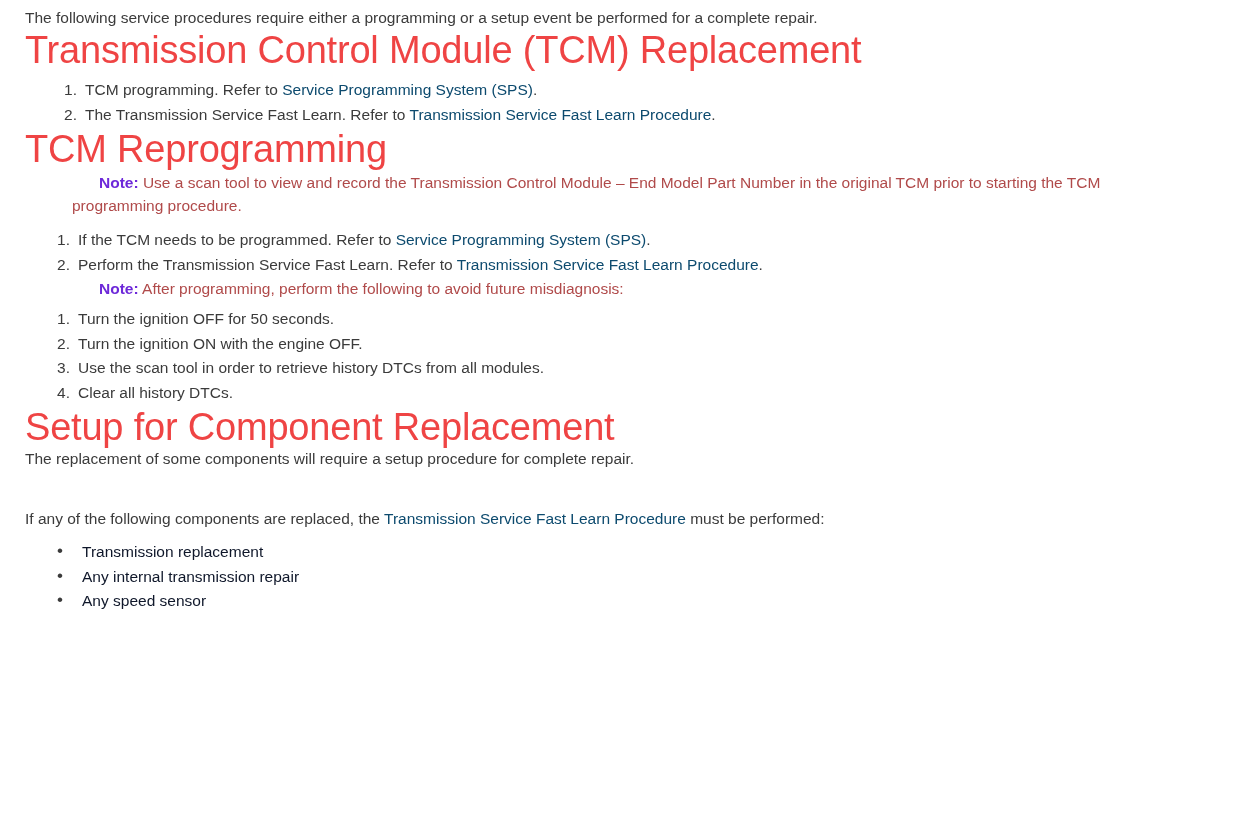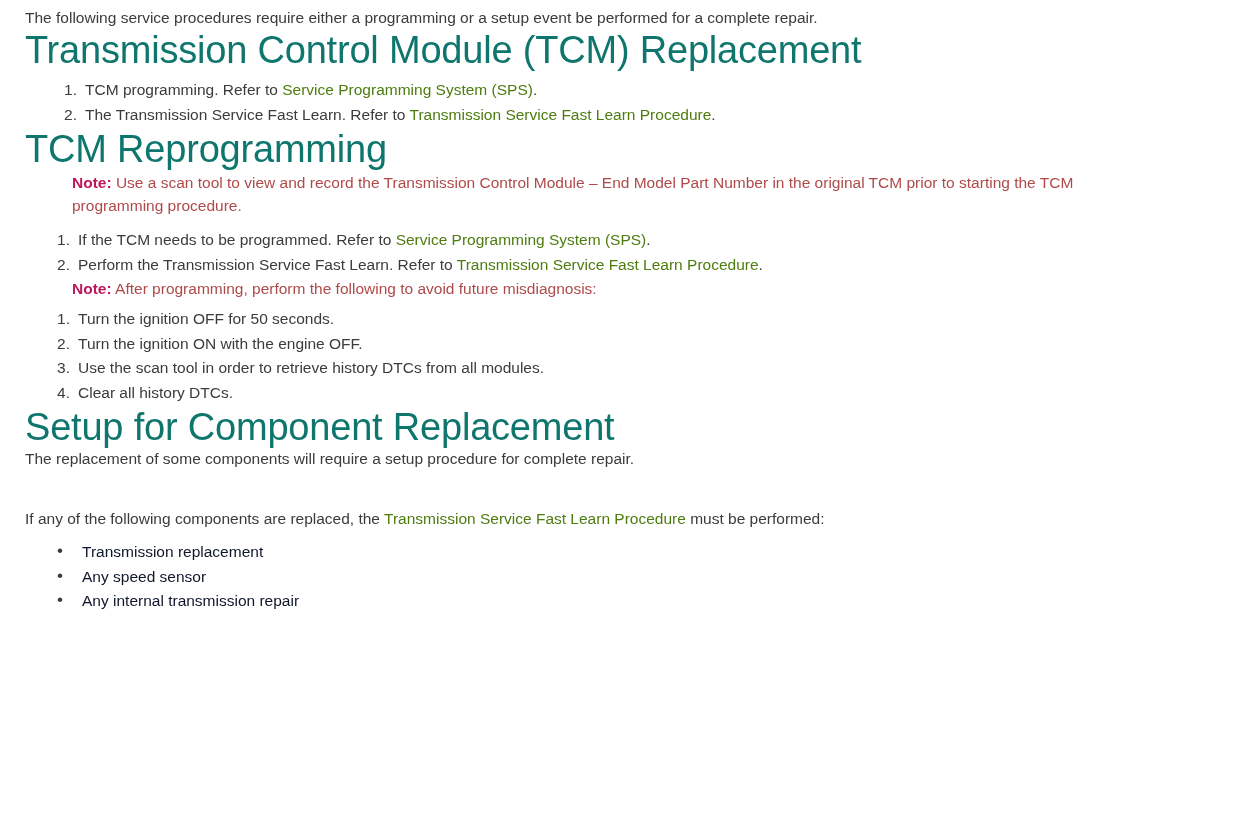--- a/index.html
+++ b/index.html
@@ -28,21 +28,21 @@
     margin: 0;
   }
   .intro {
     padding-top: 8px;
   }
   h1.section-heading {
     font-family: "Liberation Sans", "DejaVu Sans", sans-serif;
     font-weight: 300;
     font-size: 38px;
     line-height: 44px;
-    color: #0f766e;
+    color: #ef4444;
     margin: 0;
     letter-spacing: -0.2px;
     white-space: nowrap;
   }
   .heading-tcm-replacement { margin-top: 20px; }
   .heading-tcm-reprogramming { margin-top: 18px; }
   .heading-setup { margin-top: 20px; }
 
   .after-heading { margin-top: 7px; }
 
@@ -97,27 +97,28 @@
   p.note {
     margin: 0;
     margin-left: 47px;
     font-size: 15.5px;
     line-height: 23px;
     color: #b04a4a;
     max-width: 1172px;
   }
   .note-label {
     font-weight: bold;
-    color: #be185d;
+    color: #6d28d9;
+    margin-left: 27px;
   }
   .note-first  { margin-top: 12px; }
   .note-second { margin-top: 17px; }
 
   a.doc-link {
-    color: #4d7c0f;
+    color: #0c4a6e;
     text-decoration: none;
   }
   .spacer-1 { height: 11px; }
   .spacer-2 { height: 7px; }
   .spacer-blank-para { height: 40px; }
   .spacer-before-refer { height: 38px; }
 </style>
 </head>
 <body>
 
@@ -158,20 +159,20 @@
   <h1 class="section-heading heading-setup">Setup for Component Replacement</h1>
 
   <p class="body-text after-heading">The replacement of some components will require a setup procedure for complete repair.</p>
 
   <div class="spacer-blank-para"></div>
 
   <p class="body-text"><span>If any of the following components are replaced, the </span><a class="doc-link" href="#">Transmission Service Fast Learn Procedure</a><span> must be performed:</span></p>
 
   <ul class="bullet-list">
     <li>Transmission replacement</li>
+    <li>Any internal transmission repair</li>
     <li>Any speed sensor</li>
-    <li>Any internal transmission repair</li>
   </ul>
 
   <div class="spacer-before-refer"></div>
 
 
 </div>
 
 </body></html>

